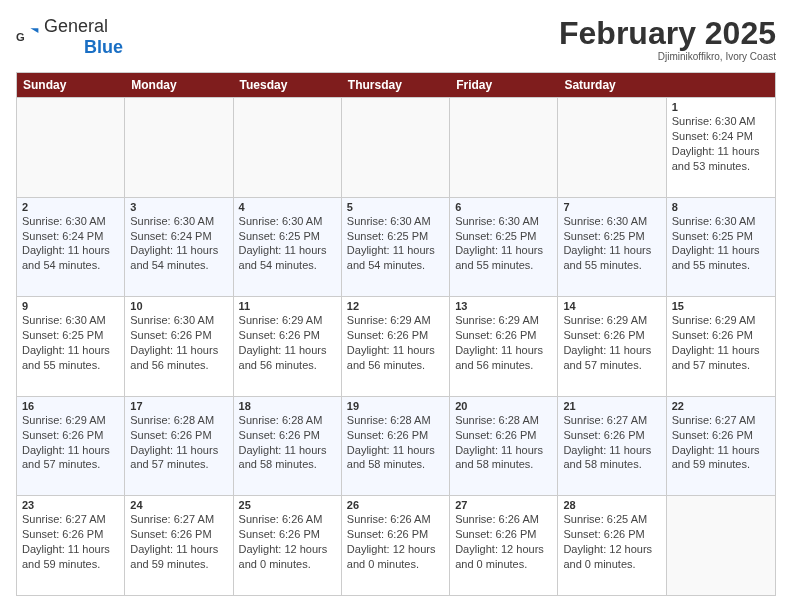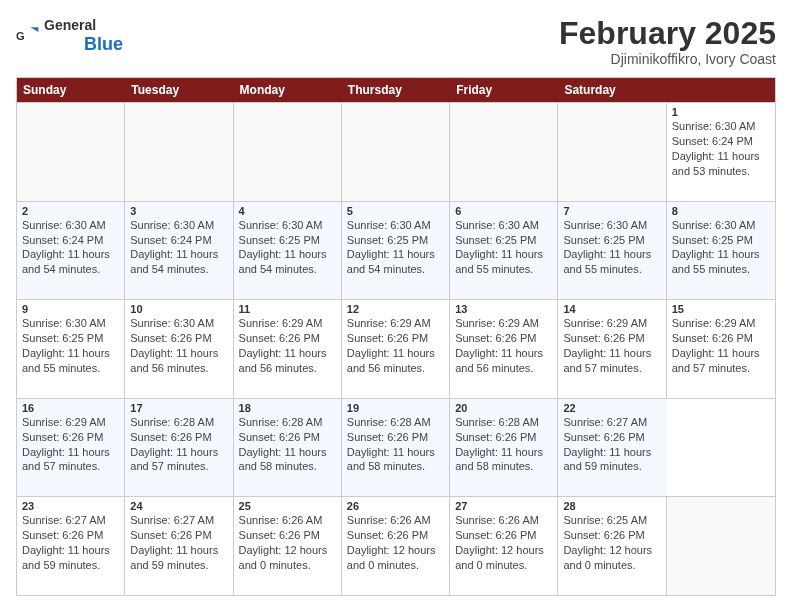--- a/index.html
+++ b/index.html
@@ -22,22 +22,22 @@
       justify-content: space-between;
       align-items: flex-start;
       margin-bottom: 10px;
     }
     .logo {
       display: flex;
       align-items: center;
       gap: 4px;
     }
     .logo-text-general {
-      font-size: 14px;
-      font-weight: bold;
+      font-size: 18px;
+      font-weight: normal;
       color: #333;
     }
     .logo-text-blue {
       font-size: 18px;
       font-weight: bold;
       color: #1a6fc4;
       margin-left: 40px;
     }
     .logo-icon {
       width: 24px;
@@ -46,21 +46,21 @@
     .title-block {
       text-align: right;
     }
     .month-title {
       font-size: 32px;
       font-weight: bold;
       color: #333;
       line-height: 1.1;
     }
     .location {
-      font-size: 14px;
+      font-size: 10px;
       color: #555;
       text-align: right;
     }
     .calendar {
       flex: 1;
       display: flex;
       flex-direction: column;
       border: 1px solid #ccc;
     }
     .cal-header {
@@ -139,22 +139,22 @@
     </div>
     <div class="title-block">
       <div class="month-title">February 2025</div>
       <div class="location">Djiminikoffikro, Ivory Coast</div>
     </div>
   </div>
 
   <div class="calendar">
     <div class="cal-header">
       <div class="cal-header-cell">Sunday</div>
+      <div class="cal-header-cell">Monday</div>
       <div class="cal-header-cell">Tuesday</div>
-      <div class="cal-header-cell">Monday</div>
       <div class="cal-header-cell">Thursday</div>
       <div class="cal-header-cell">Friday</div>
       <div class="cal-header-cell">Saturday</div>
     </div>
     <div class="cal-body" id="cal-body">
     <div class="cal-row">
           <div class="cal-cell empty"></div>
           <div class="cal-cell empty"></div>
           <div class="cal-cell empty"></div>
           <div class="cal-cell empty"></div>
@@ -280,20 +280,26 @@
 Sunset: 6:26 PM
 Daylight: 11 hours and 58 minutes.</div>
           </div>
           <div class="cal-cell">
             <span class="day-num">20</span>
             <div class="day-info">Sunrise: 6:28 AM
 Sunset: 6:26 PM
 Daylight: 11 hours and 58 minutes.</div>
           </div>
           <div class="cal-cell">
+            <span class="day-num">21</span>
+            <div class="day-info">Sunrise: 6:27 AM
+Sunset: 6:26 PM
+Daylight: 11 hours and 58 minutes.</div>
+          </div>
+          <div class="cal-cell">
             <span class="day-num">22</span>
             <div class="day-info">Sunrise: 6:27 AM
 Sunset: 6:26 PM
 Daylight: 11 hours and 59 minutes.</div>
           </div>
         </div>
         <div class="cal-row">
           <div class="cal-cell">
             <span class="day-num">23</span>
             <div class="day-info">Sunrise: 6:27 AM

